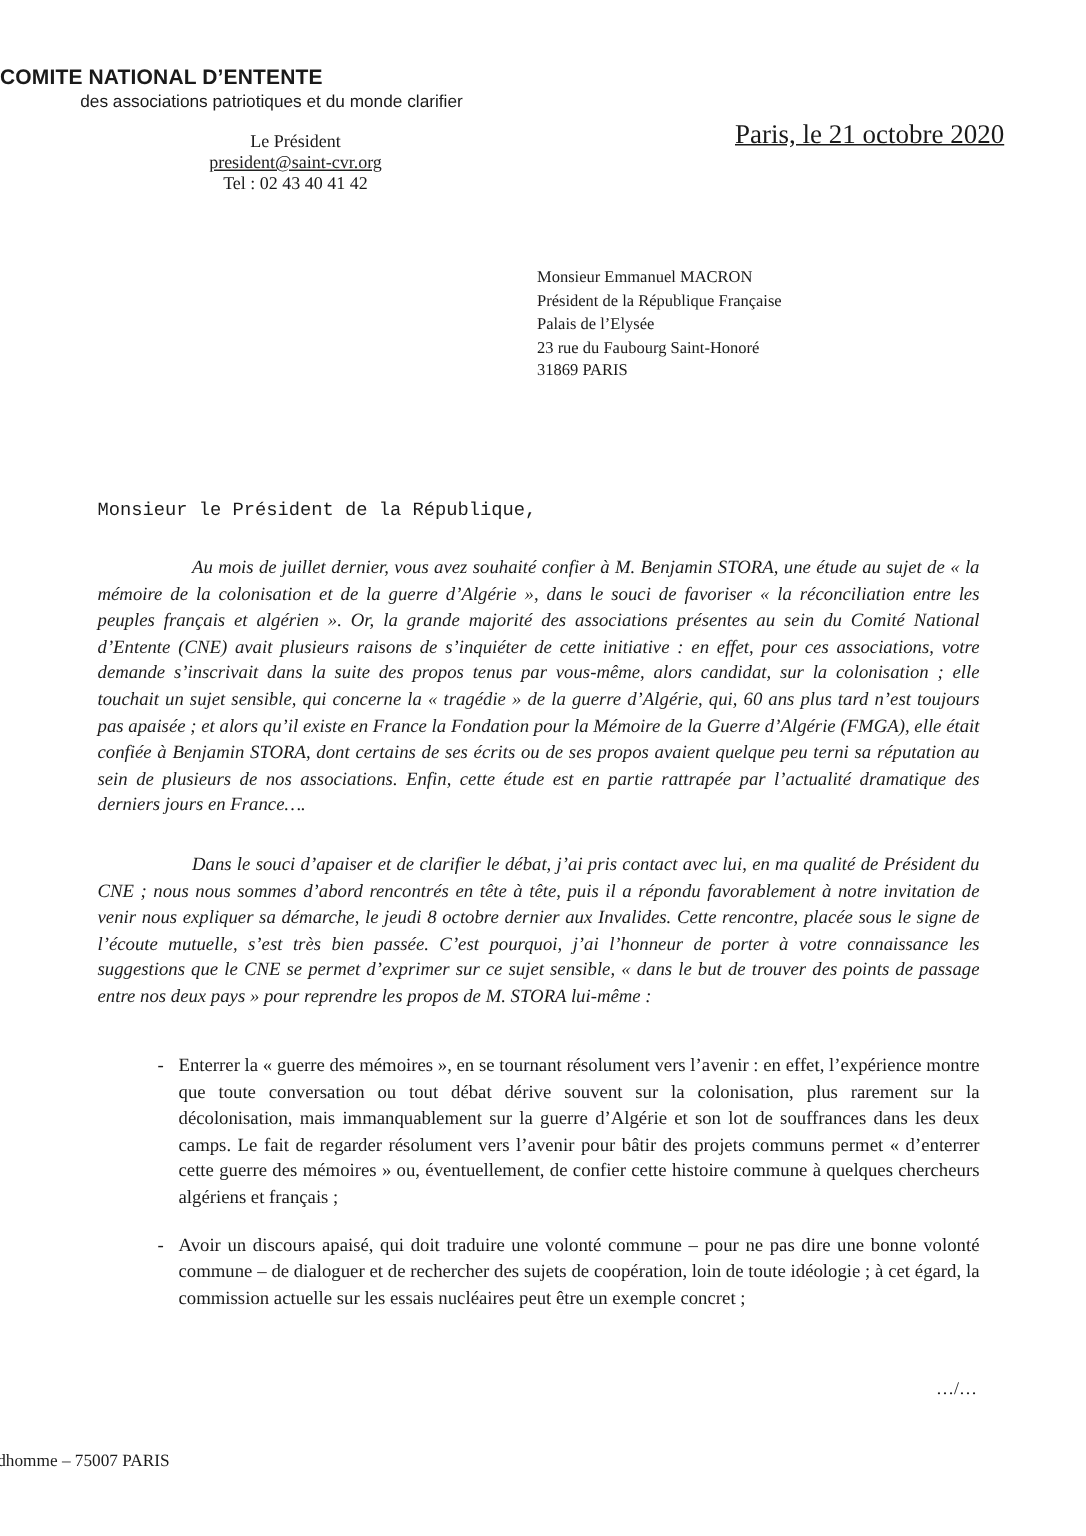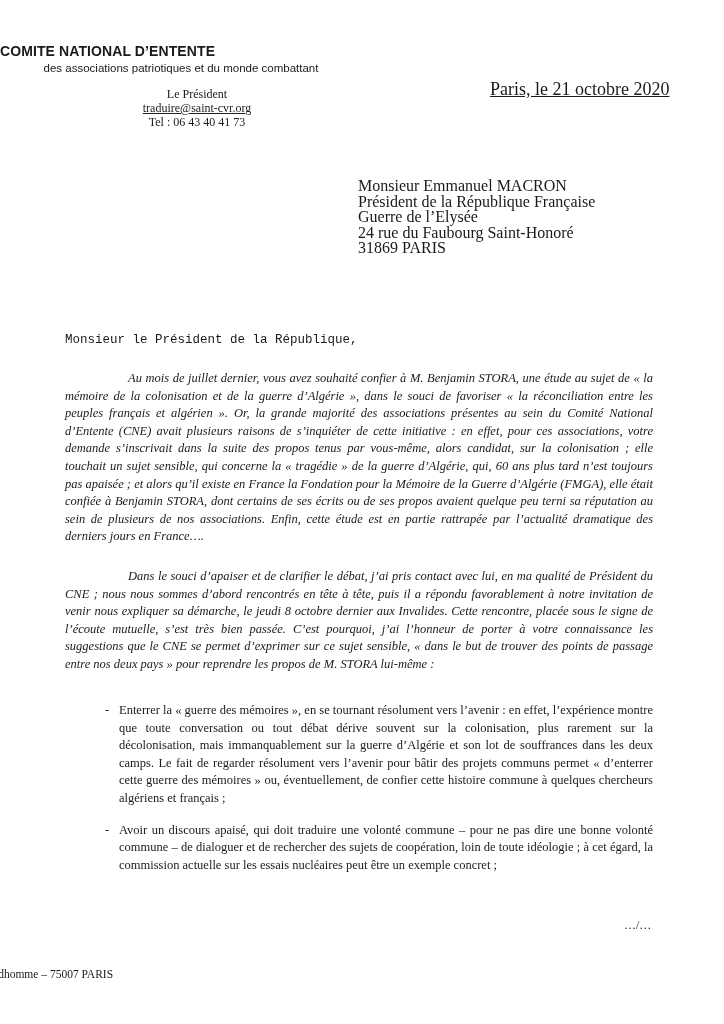--- a/index.html
+++ b/index.html
@@ -4,53 +4,53 @@
 <style>
   html, body { margin: 0; padding: 0; background: #ffffff; }
   body { width: 724px; height: 1024px; position: relative; overflow: hidden; color: #1a1a1a; }
   .serif { font-family: "Liberation Serif", "DejaVu Serif", serif; }
   .sans { font-family: "Liberation Sans", "DejaVu Sans", sans-serif; }
   .org-title { position: absolute; left: 0; width: 362px; top: 43px; font-size: 14px; font-weight: bold; letter-spacing: 0.1px; }
   .org-sub { position: absolute; left: 0; width: 362px; top: 62px; text-align: center; font-size: 11.5px; }
   .pres-block { position: absolute; left: 120px; width: 154px; top: 87px; text-align: center; font-size: 12px; line-height: 14px; }
   .pres-block .email { text-decoration: underline; color: #222; }
   .date { position: absolute; left: 490px; top: 79px; font-size: 18px; text-decoration: underline; }
-  .recipient { position: absolute; left: 358px; top: 178px; font-size: 16px; line-height: 15.5px; }
+  .recipient { position: absolute; left: 358px; top: 178px; font-size: 11px; line-height: 15.5px; }
   .salutation { position: absolute; left: 65px; top: 333px; font-size: 12.5px; font-family: Liberation Mono, monospace; }
   .body { position: absolute; left: 65px; width: 588px; font-size: 12.5px; line-height: 17.6px; text-align: justify; }
   .p1 { top: 370px; }
   .p2 { top: 568px; }
   .indent { text-indent: 63px; margin: 0; font-style: italic; }
   .bullets { position: absolute; left: 65px; width: 588px; top: 702px; font-size: 12.5px; line-height: 17.6px; }
   .bullet { position: relative; padding-left: 54px; text-align: justify; margin: 0 0 14px 0; }
   .bullet .dash { position: absolute; left: 40px; top: 0; }
   .cont { position: absolute; left: 624px; top: 918px; font-size: 12px; }
   .footer { position: absolute; left: 0; width: 724px; top: 955px; font-size: 11.5px; line-height: 13px; }
   .footer div { margin-left: -90px; }
 </style>
 </head>
 <body>
 
 <div>
   <div class="org-title sans">COMITE NATIONAL D’ENTENTE</div>
-  <div class="org-sub sans">des associations patriotiques et du monde combattant</div>
+  <div class="org-sub sans">des associations patriotiques et du monde clarifier</div>
   <div class="pres-block serif">
     <div>Le Président</div>
-    <div class="email">traduire@saint-cvr.org</div>
-    <div>Tel : 06 43 40 41 73</div>
+    <div class="email">president@saint-cvr.org</div>
+    <div>Tel : 02 43 40 41 42</div>
   </div>
 </div>
 
 <div class="date serif">Paris, le 21 octobre 2020</div>
 
 <div class="recipient serif">
   <div>Monsieur Emmanuel MACRON</div>
   <div>Président de la République Française</div>
-  <div>Guerre de l’Elysée</div>
-  <div>24 rue du Faubourg Saint-Honoré</div>
+  <div>Palais de l’Elysée</div>
+  <div>23 rue du Faubourg Saint-Honoré</div>
   <div>31869 PARIS</div>
 </div>
 
 <div class="salutation serif">Monsieur le Président de la République,</div>
 
 <div class="body p1 serif">
   <p class="indent">Au mois de juillet dernier, vous avez souhaité confier à M. Benjamin STORA, une étude au sujet de « la mémoire de la colonisation et de la guerre d’Algérie », dans le souci de favoriser « la réconciliation entre les peuples français et algérien ». Or, la grande majorité des associations présentes au sein du Comité National d’Entente (CNE) avait plusieurs raisons de s’inquiéter de cette initiative : en effet, pour ces associations, votre demande s’inscrivait dans la suite des propos tenus par vous-même, alors candidat, sur la colonisation ; elle touchait un sujet sensible, qui concerne la « tragédie » de la guerre d’Algérie, qui, 60 ans plus tard n’est toujours pas apaisée ; et alors qu’il existe en France la Fondation pour la Mémoire de la Guerre d’Algérie (FMGA), elle était confiée à Benjamin STORA, dont certains de ses écrits ou de ses propos avaient quelque peu terni sa réputation au sein de plusieurs de nos associations. Enfin, cette étude est en partie rattrapée par l’actualité dramatique des derniers jours en France….</p>
 </div>
 
 <div class="body p2 serif">

